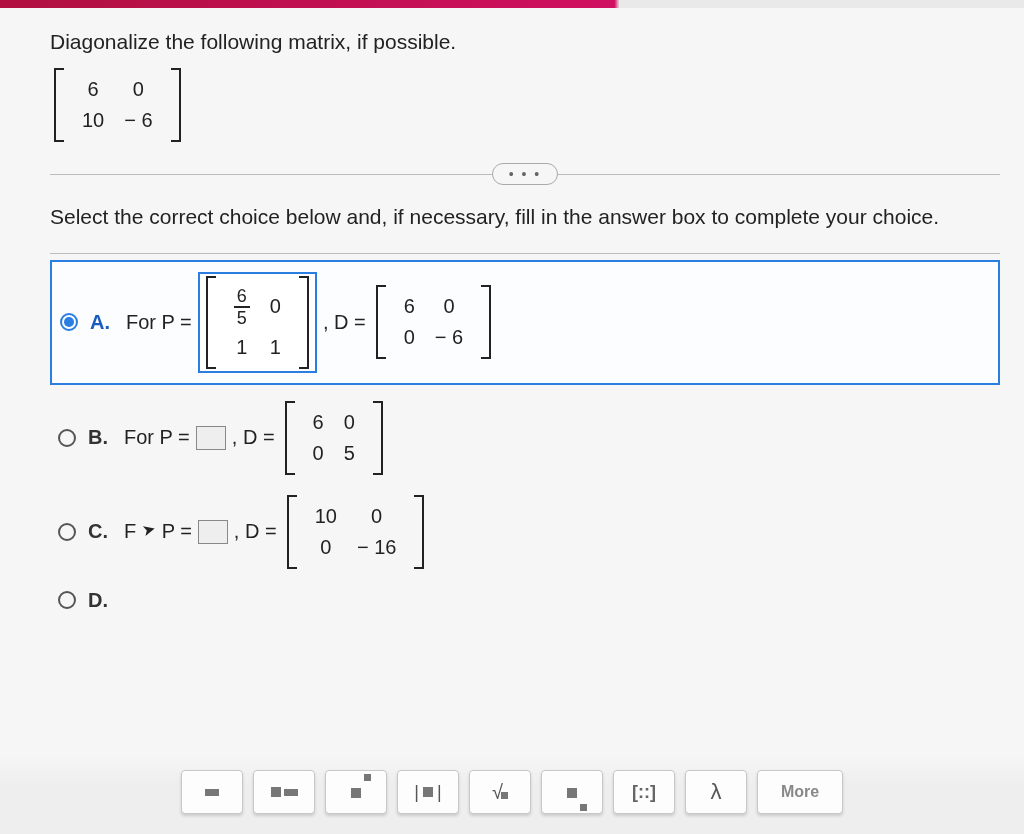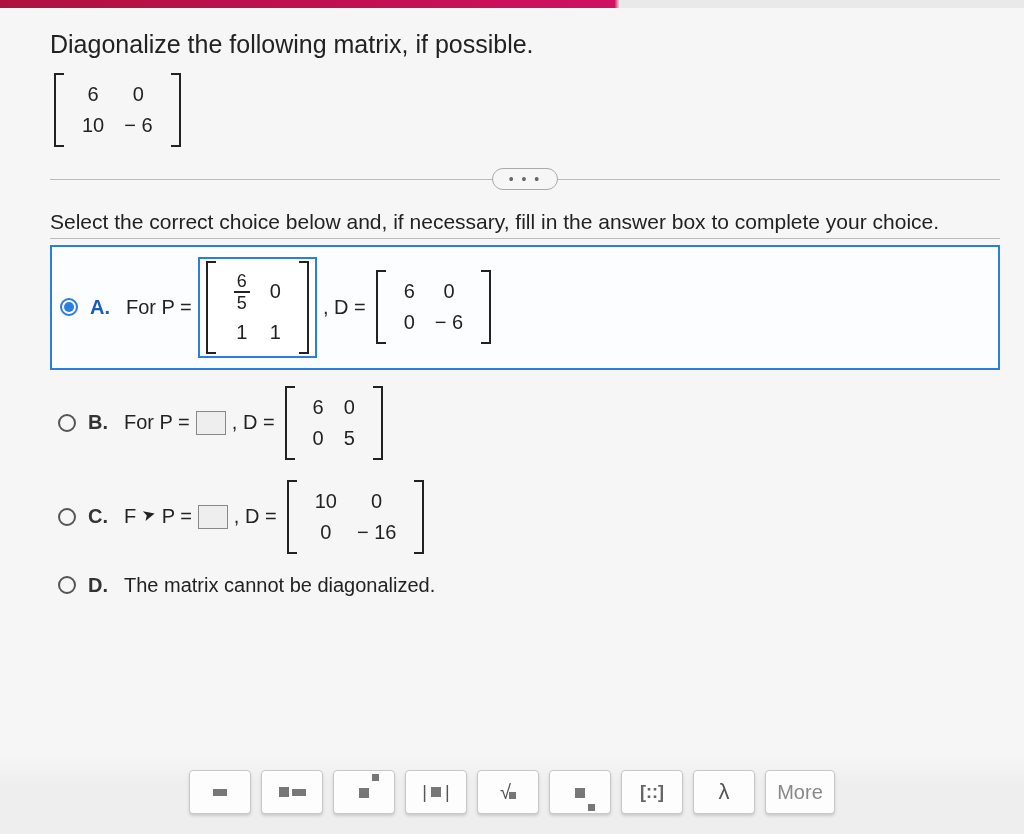--- a/index.html
+++ b/index.html
@@ -14,21 +14,21 @@
     position: relative;
     overflow: hidden;
   }
   .top-bar {
     height: 8px;
     background: linear-gradient(to right, #b01040 0%, #d01060 60%, #e9e9e9 60.5%);
   }
   .content {
     padding: 14px 24px 0 50px;
   }
-  .question-text { margin: 8px 0 14px 0; font-size: 25px; }
+  .question-text { margin: 8px 0 14px 0; font-size: 21px; }
   .matrix {
     display: inline-flex;
     align-items: center;
     vertical-align: middle;
     margin: 0 4px;
   }
   .bracket {
     width: 10px;
     align-self: stretch;
     border-top: 2px solid #222;
@@ -65,21 +65,21 @@
     transform: translateY(-14px);
     border: 1.5px solid #aaa;
     border-radius: 12px;
     background: #f6f6f6;
     padding: 2px 16px;
     font-size: 14px;
     letter-spacing: 2px;
     color: #666;
     cursor: pointer;
   }
-  .instruction { margin: 30px 0 4px 0; font-size: 21px; }
+  .instruction { margin: 30px 0 24px 0; font-size: 21px; }
   .choices { border-top: 1.5px solid #bbb; }
   .choice {
     display: flex;
     align-items: center;
     padding: 10px 8px;
     gap: 12px;
     font-size: 20px;
   }
   .choice.selected {
     border: 2px solid #2a7de1;
@@ -141,21 +141,21 @@
     align-items: center;
     justify-content: center;
     font-size: 18px;
     color: #555;
     cursor: pointer;
   }
   .pal-btn .mini-frac { font-size: 11px; line-height: 1; text-align: center; }
   .pal-btn .mini-frac .b { width: 14px; height: 1.5px; background: #777; margin: 2px auto; }
   .pal-btn .sq { width: 10px; height: 10px; background: #777; display: inline-block; }
   .pal-btn .sq.sm { width: 7px; height: 7px; }
-  .pal-btn.more { width: 70px; color: #888; font-size: 20px; }
+  .pal-btn.more { width: 86px; color: #888; font-size: 16px; font-weight: bold; }
 </style>
 </head>
 <body>
 
 <div class="top-bar"></div>
 
 <div class="content">
 
   <div class="question-text">Diagonalize the following matrix, if possible.</div>
 
@@ -294,23 +294,20 @@
               </table>
             </span>
           <span class="bracket right"></span>
         </span>
       </span>
     </div>
 
     <div class="choice">
       <span class="radio"></span>
       <span class="opt-label">D.</span>
-      <span class="opt-body">
-        <span>The matrix cannot be diagonalized.</span>
-      </span>
     </div>
 
   </div>
 </div>
 
 <div class="palette">
   <div class="pal-btn">
     <span class="mini-frac"><span class="sq sm"></span><span class="b"></span><span class="sq sm"></span></span>
   </div>
   <div class="pal-btn">

